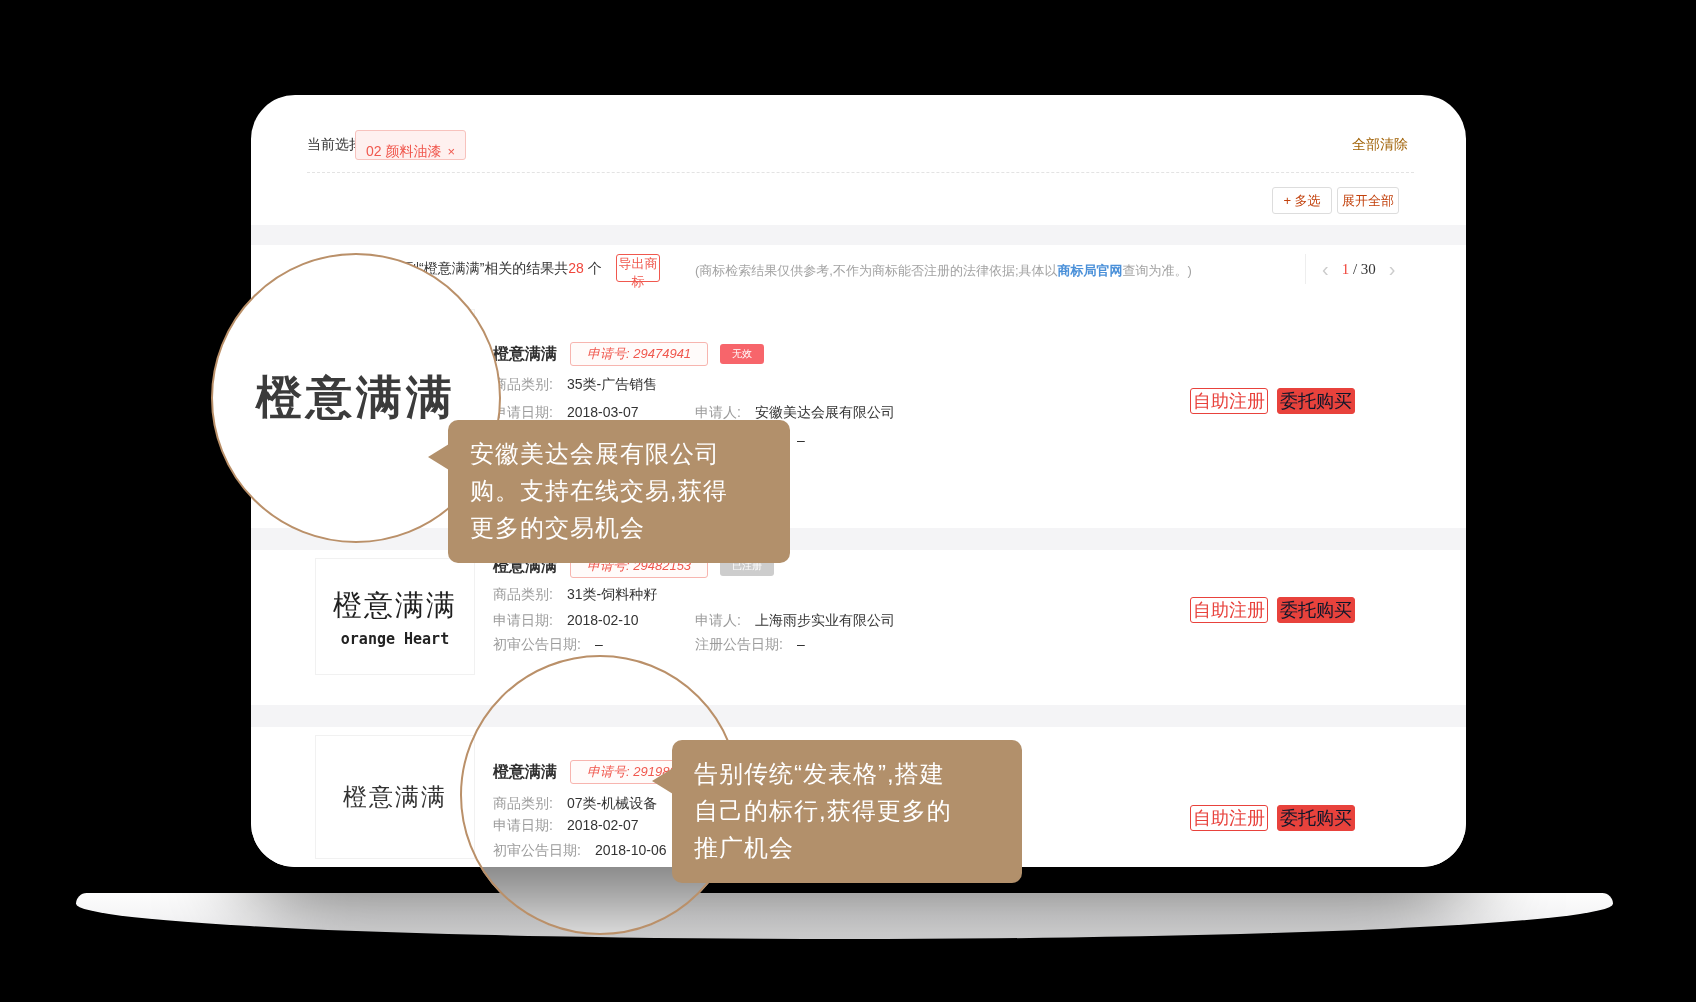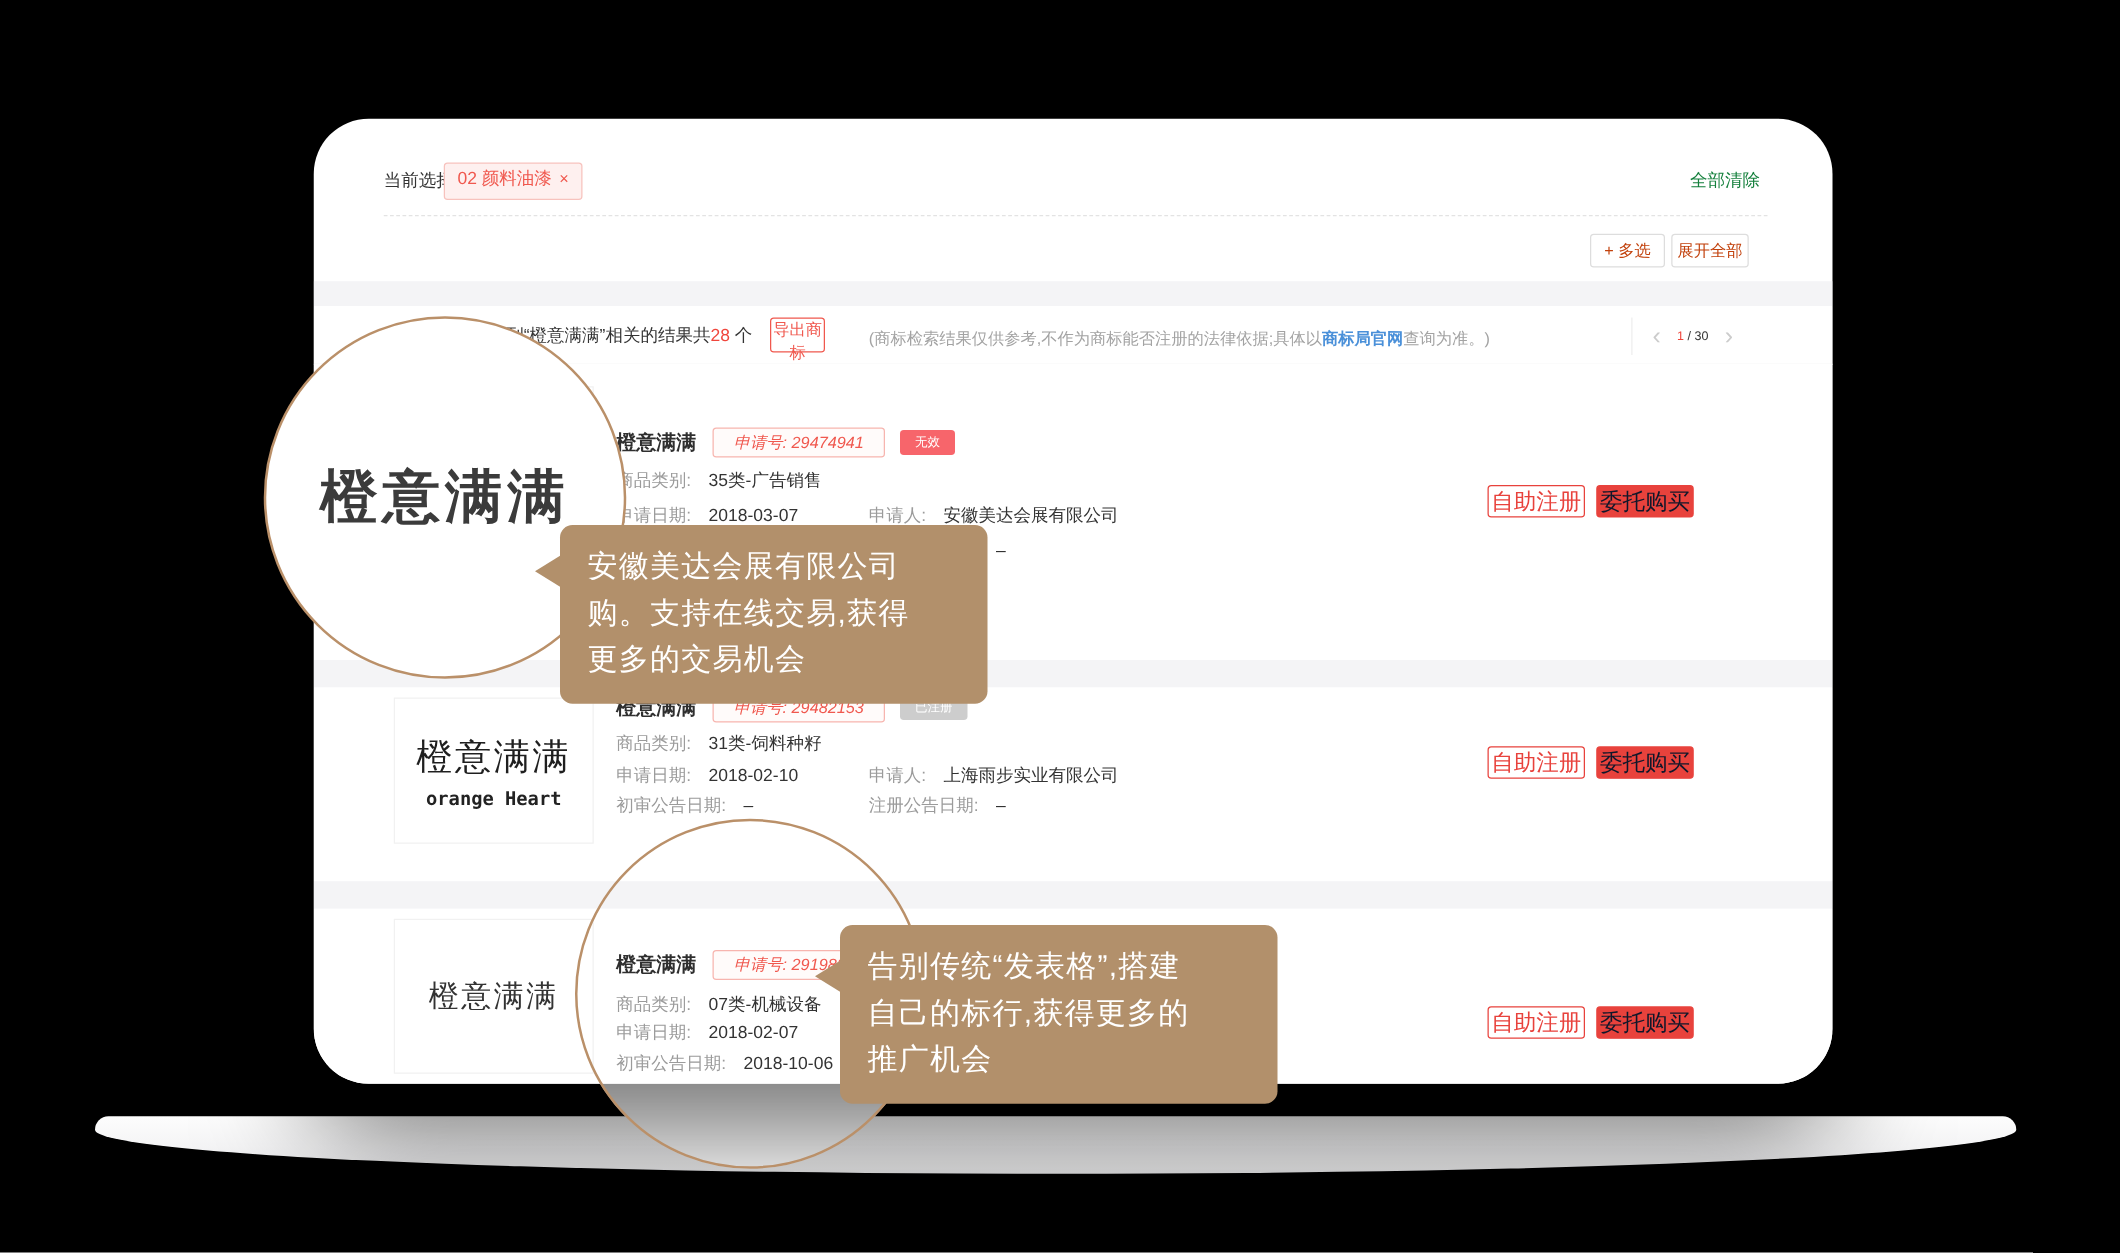--- a/index.html
+++ b/index.html
@@ -10,24 +10,24 @@
   .base { position:absolute; left:76px; top:893px; width:1537px; height:46px; z-index:1;
           background:linear-gradient(180deg,#fdfdfd 0%,#f4f4f5 55%,#e8e8ea 100%);
           border-radius:14px 14px 999px 999px / 14px 14px 46px 46px; }
 
   
   .window { position:absolute; left:251px; top:95px; width:1215px; height:772px; background:#fff;
             border-radius:44px; z-index:10; overflow:hidden; box-shadow:0 40px 90px rgba(0,0,0,.55); }
 
   
   .cur-label { position:absolute; left:56px; top:41px; font-size:14px; color:#333; }
-  .tag { position:absolute; left:104px; top:35px; height:30px; line-height:23px; padding:0 10px;
+  .tag { position:absolute; left:104px; top:35px; height:30px; line-height:40px; padding:0 10px;
          background:#fef0ef; border:1px solid #f7c2bd; border-radius:3px; color:#f0584e; font-size:14px; cursor:pointer; }
   .tag .x { margin-left:6px; font-size:13px; }
-  .clear-all { position:absolute; left:1101px; top:41px; font-size:14px; color:#15803d; cursor:pointer; }
+  .clear-all { position:absolute; left:1101px; top:41px; font-size:14px; color:#a16207; cursor:pointer; }
   .dashed { position:absolute; left:56px; right:52px; top:77px; border-top:1px dashed #e3e3e3; }
   .cat-row { position:absolute; left:56px; top:93px; height:28px; display:flex; align-items:center; gap:28px; font-size:14px; }
   .cat-label { color:#b5b5b5; }
   .cat-item { color:#333; cursor:pointer; padding:4px 0; white-space:nowrap; }
   .cat-item.active { background:#ee3b2e; color:#fff; padding:4px 10px; border-radius:3px; }
   .sq-btn { position:absolute; top:92px; height:27px; border:1px solid #ddd; border-radius:3px; background:#fff;
             color:#c2410c; font-size:13px; display:flex; align-items:center; justify-content:center; cursor:pointer; }
   .multi { left:1021px; width:60px; } .expand { left:1086px; width:62px; }
   .band { position:absolute; left:0; right:0; top:130px; height:20px; background:#f4f4f6; }
 
@@ -35,21 +35,21 @@
   .res-header { position:absolute; left:0; right:0; top:150px; height:47px; border-bottom:1px solid #ececec; background:#fff; }
   .summary { position:absolute; left:56px; top:15px; font-size:14px; color:#333; white-space:nowrap; }
   .summary .cnt { color:#f0463c; }
   .export { position:absolute; left:365px; top:9px; width:44px; height:28px; background:#fff; border:1px solid #f0584e;
             color:#f0584e; font-size:13px; border-radius:3px; cursor:pointer; }
   .note { position:absolute; left:444px; top:17px; font-size:13px; color:#a3a3a3; white-space:nowrap; }
   .note a { color:#4a90d9; text-decoration:none; font-weight:bold; cursor:pointer; }
   .pager { position:absolute; left:1054px; top:9px; height:30px; display:flex; align-items:center; gap:13px;
            border-left:1px solid #eee; padding-left:16px; }
   .pg-arrow { color:#ccc; font-size:20px; line-height:1; cursor:pointer; }
-  .pg-num { font-size:10px; color:#333; } .pg-num .cur { color:#f0463c; }
+  .pg-num { font-size:15px; color:#333;font-family:Liberation Serif, serif; } .pg-num .cur { color:#f0463c; }
 
   
   .row { position:absolute; left:0; right:0; background:#fff; }
   .gap { position:absolute; left:0; right:0; height:22px; background:#f4f4f6; }
   .mark-box { position:absolute; left:64px; width:160px; background:#fff; border:1px solid #f1f1f1;
               display:flex; flex-direction:column; align-items:center; justify-content:center; }
   .mark-bold { font-size:26px; font-weight:bold; color:#2d2d2d; letter-spacing:2px; }
   .mark-serif { font-family:"DejaVu Serif","Liberation Serif",serif; font-size:29px; color:#1f1f1f; letter-spacing:2px; }
   .mark-sub { font-family:"DejaVu Sans Mono","Liberation Mono",monospace; font-size:15px; font-weight:bold; color:#222; margin-top:4px; }
   .mark-plain { font-size:24px; color:#333; letter-spacing:2px; }

